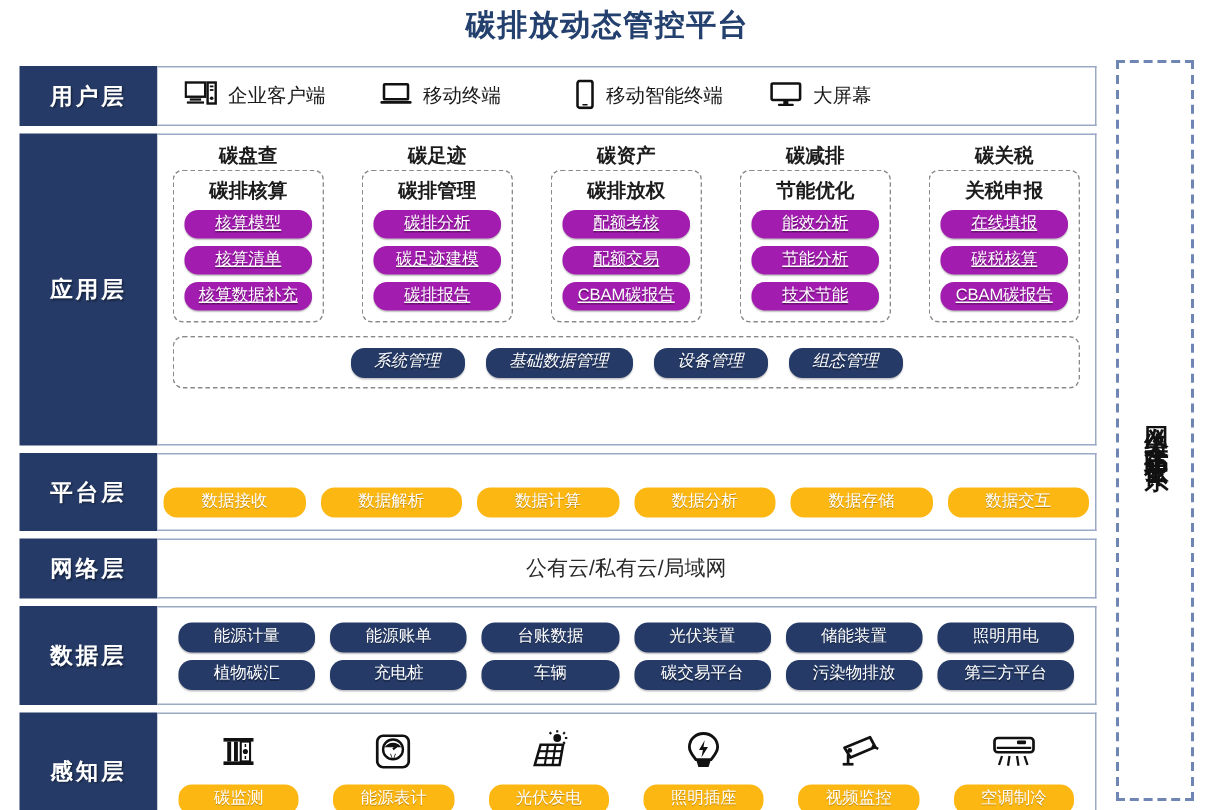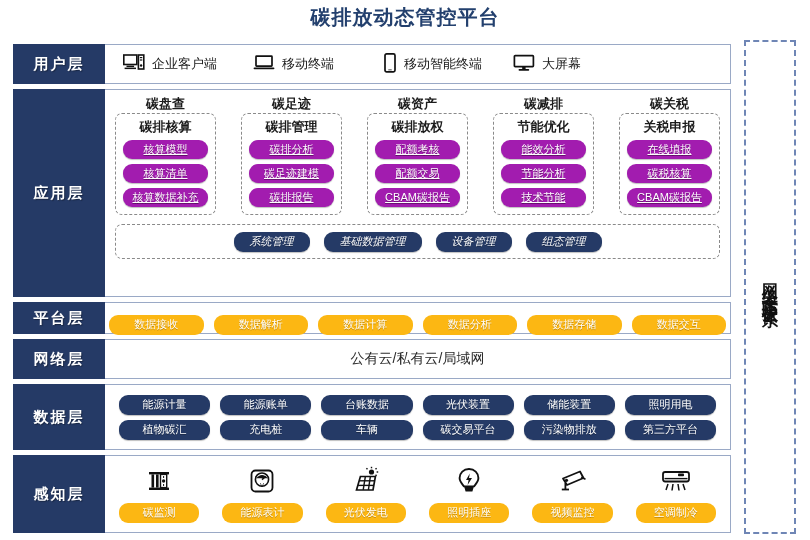--- a/index.html
+++ b/index.html
@@ -60,21 +60,21 @@
     border: 1px solid #9aa9c6;
     border-left: none;
     background: #ffffff;
     display: flex;
     align-items: center;
   }
 
   
   .row-user    .layer-label, .row-user    .layer-body { height: 40px; }
   .row-app     .layer-label, .row-app     .layer-body { height: 208px; }
-  .row-plat    .layer-label, .row-plat    .layer-body { height: 32px; }
+  .row-plat    .layer-label, .row-plat    .layer-body { height: 52px; }
   .row-net     .layer-label, .row-net     .layer-body { height: 40px; }
   .row-data    .layer-label, .row-data    .layer-body { height: 66px; }
   .row-sense   .layer-label, .row-sense   .layer-body { height: 78px; }
 
   
   .user-items {
     display: flex;
     align-items: center;
     width: 100%;
     padding: 0 18px;

